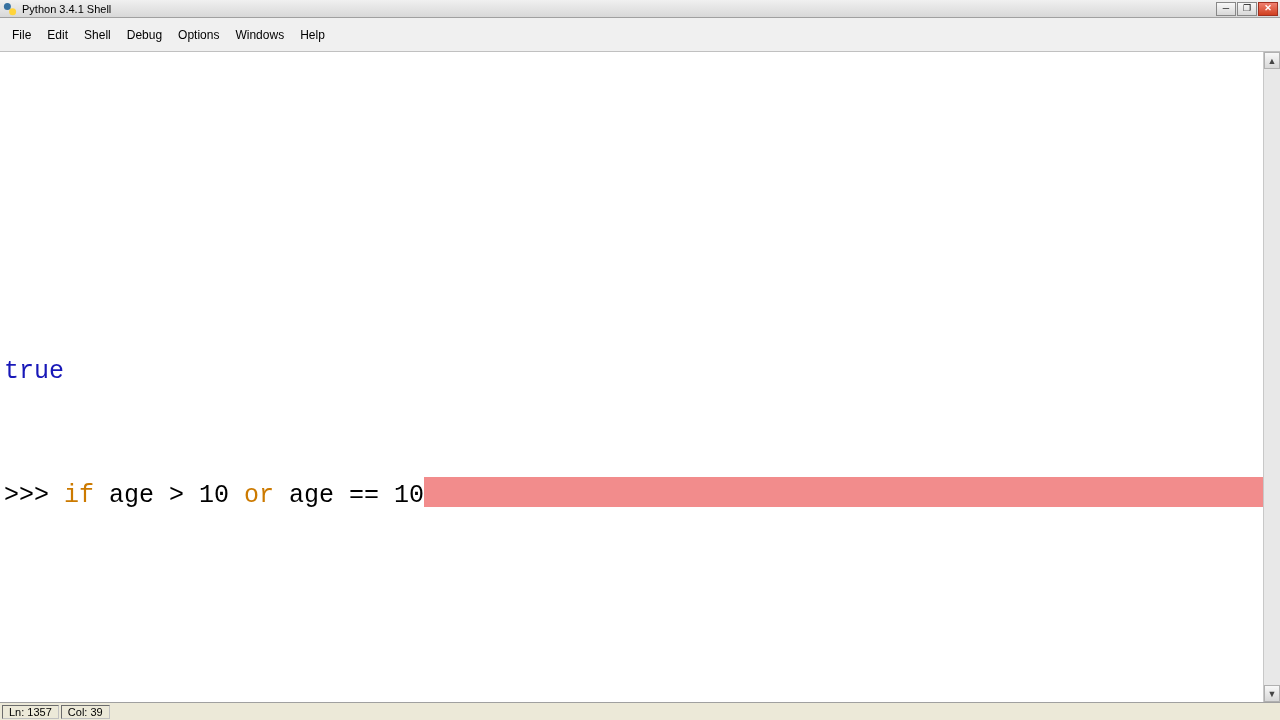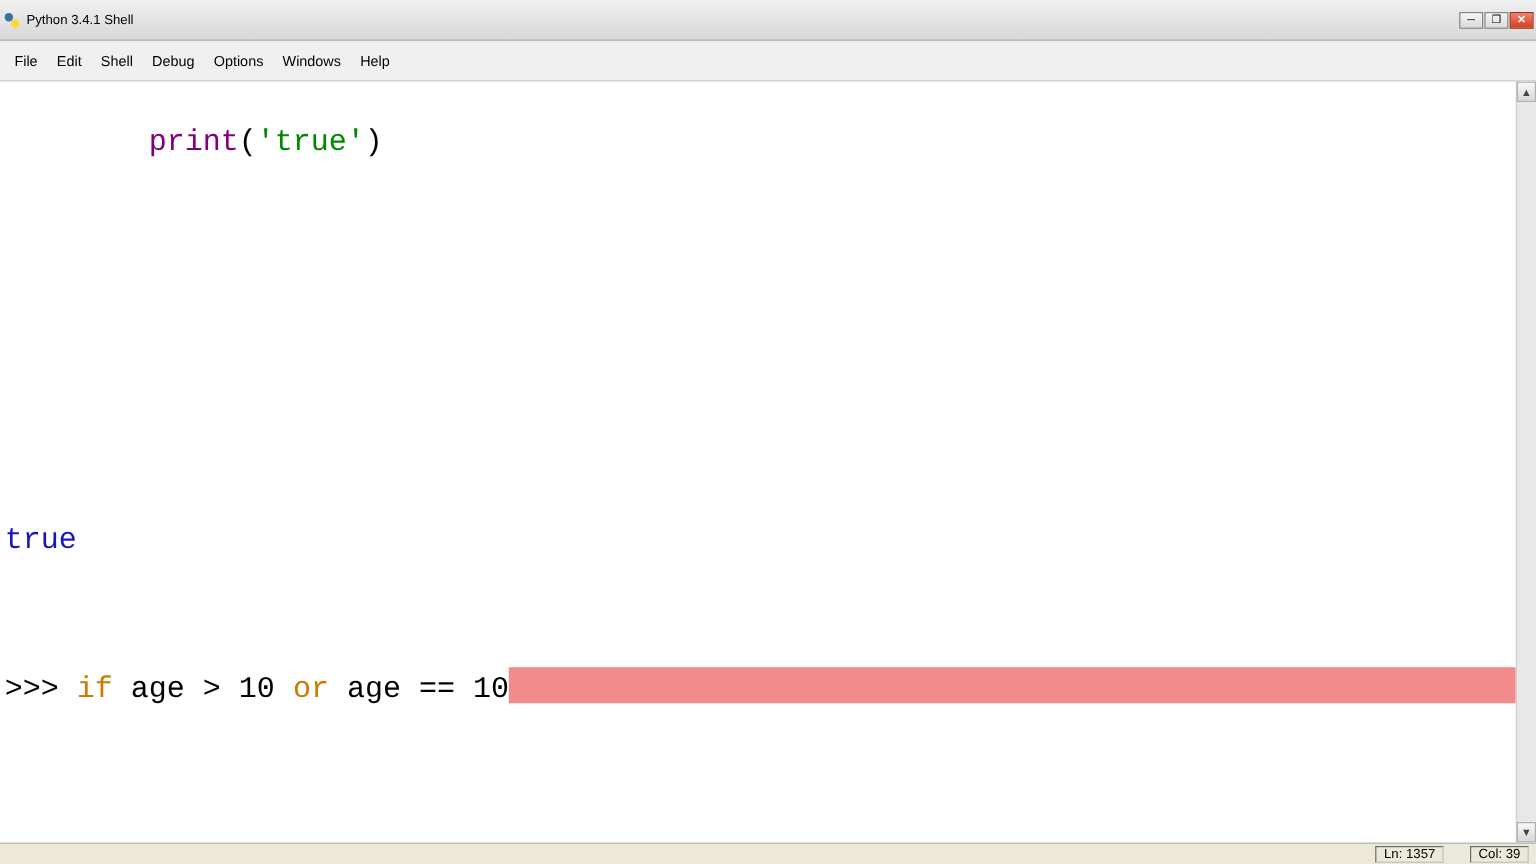--- a/index.html
+++ b/index.html
@@ -7,21 +7,21 @@
       font-family: "Segoe UI", Tahoma, sans-serif;
       font-size: 12px;
       background: #ece9d8;
       width: 1280px;
       height: 720px;
       overflow: hidden;
       display: flex;
       flex-direction: column;
     }
     .titlebar {
-      height: 34px;
+      height: 18px;
       background: linear-gradient(to bottom, #f0f0f0, #d8d8d8);
       border-bottom: 1px solid #a0a0a0;
       display: flex;
       align-items: center;
       padding: 0 2px;
       font-size: 11px;
     }
     .titlebar-icon {
       width: 16px; height: 16px;
       display: inline-flex;
@@ -90,25 +90,23 @@
       display: flex; align-items: center; justify-content: center;
       font-size: 9px; color: #444;
       cursor: pointer;
     }
     .scroll-track { flex: 1; }
     .statusbar {
       height: 18px;
       background: #ece9d8;
       border-top: 1px solid #a0a0a0;
       display: flex;
-      justify-content: flex-end;
       align-items: center;
       font-size: 11px;
       padding-right: 6px;
-      gap: 20px;
     }
     .status-cell {
       border: 1px inset #c0c0c0;
       padding: 0 6px;
       margin-left: 2px;
       background: #ece9d8;
     }
 
     
     .tok-prompt { color: #000; }
@@ -153,21 +151,20 @@
   <div class="menu-item">Edit</div>
   <div class="menu-item">Shell</div>
   <div class="menu-item">Debug</div>
   <div class="menu-item">Options</div>
   <div class="menu-item">Windows</div>
   <div class="menu-item">Help</div>
 </div>
 
 <div class="content-wrap">
   <div class="editor">
-<div class="line" style="padding-left:120px;"><span class="tok-builtin">print</span><span>(</span><span class="tok-str">'true'</span><span>)</span></div>
 <div class="blank"></div>
 <div class="blank"></div>
 <div class="blank"></div>
 <div class="blank"></div>
 <div class="blank"></div>
 <div class="line"><span class="tok-out">true</span></div>
 <div class="blank"></div>
 <div class="line"><span class="tok-prompt">&gt;&gt;&gt; </span><span class="tok-kw">if</span><span> age </span><span>&gt; 10 </span><span class="tok-kw">or</span><span> age == 10</span><span class="err-highlight" style="width:900px"></span></div>
 <div class="blank"></div>
 

